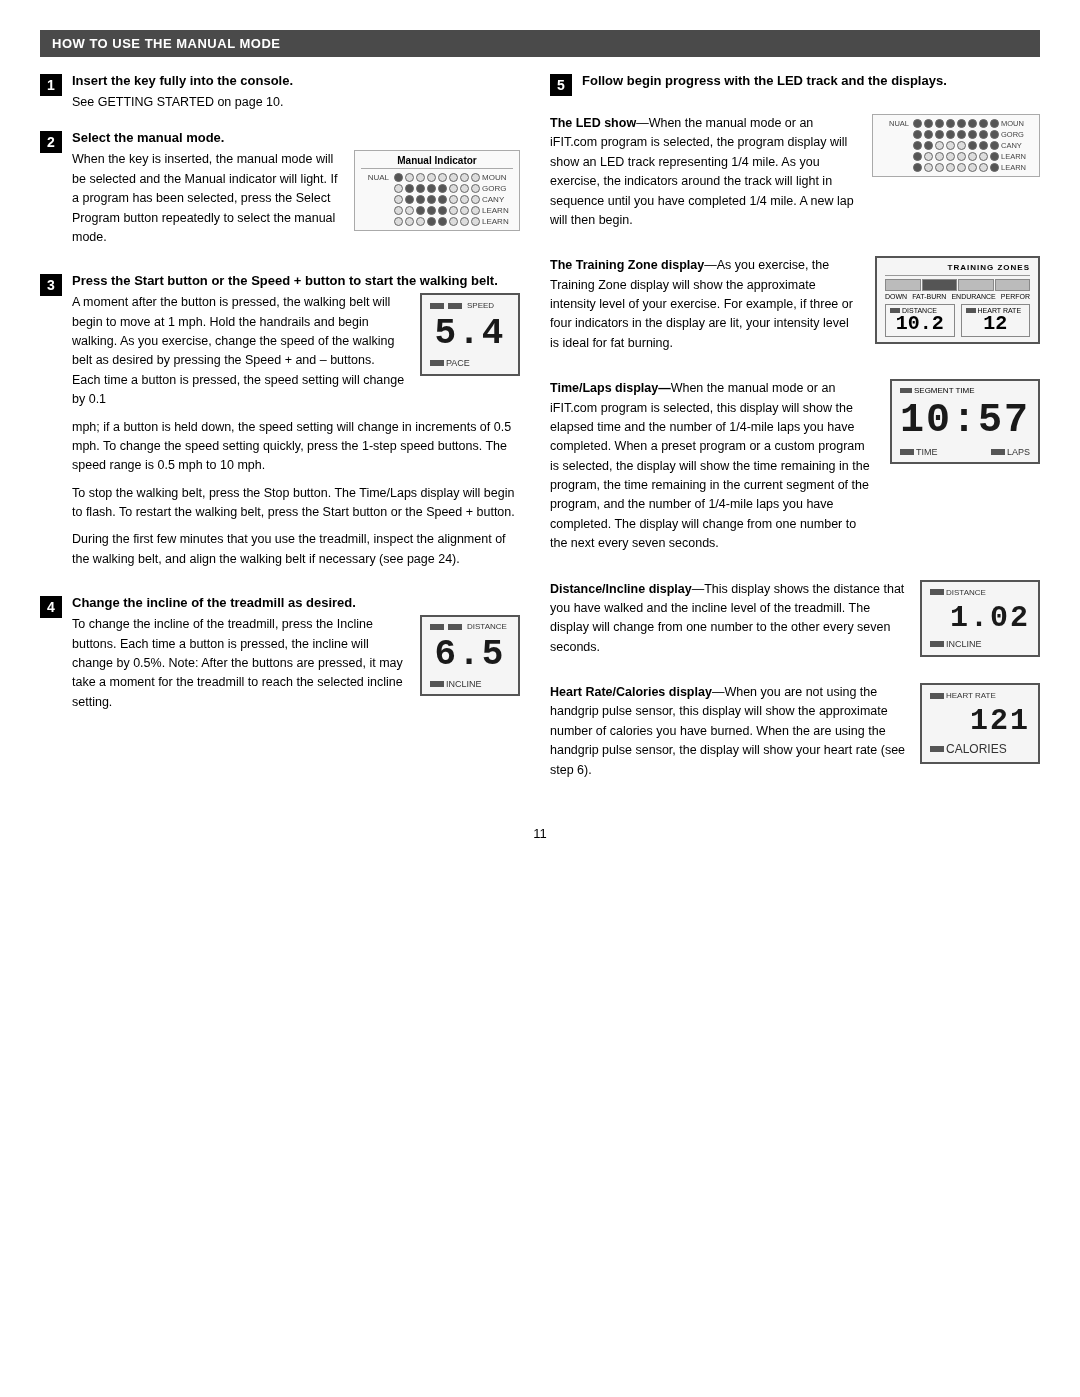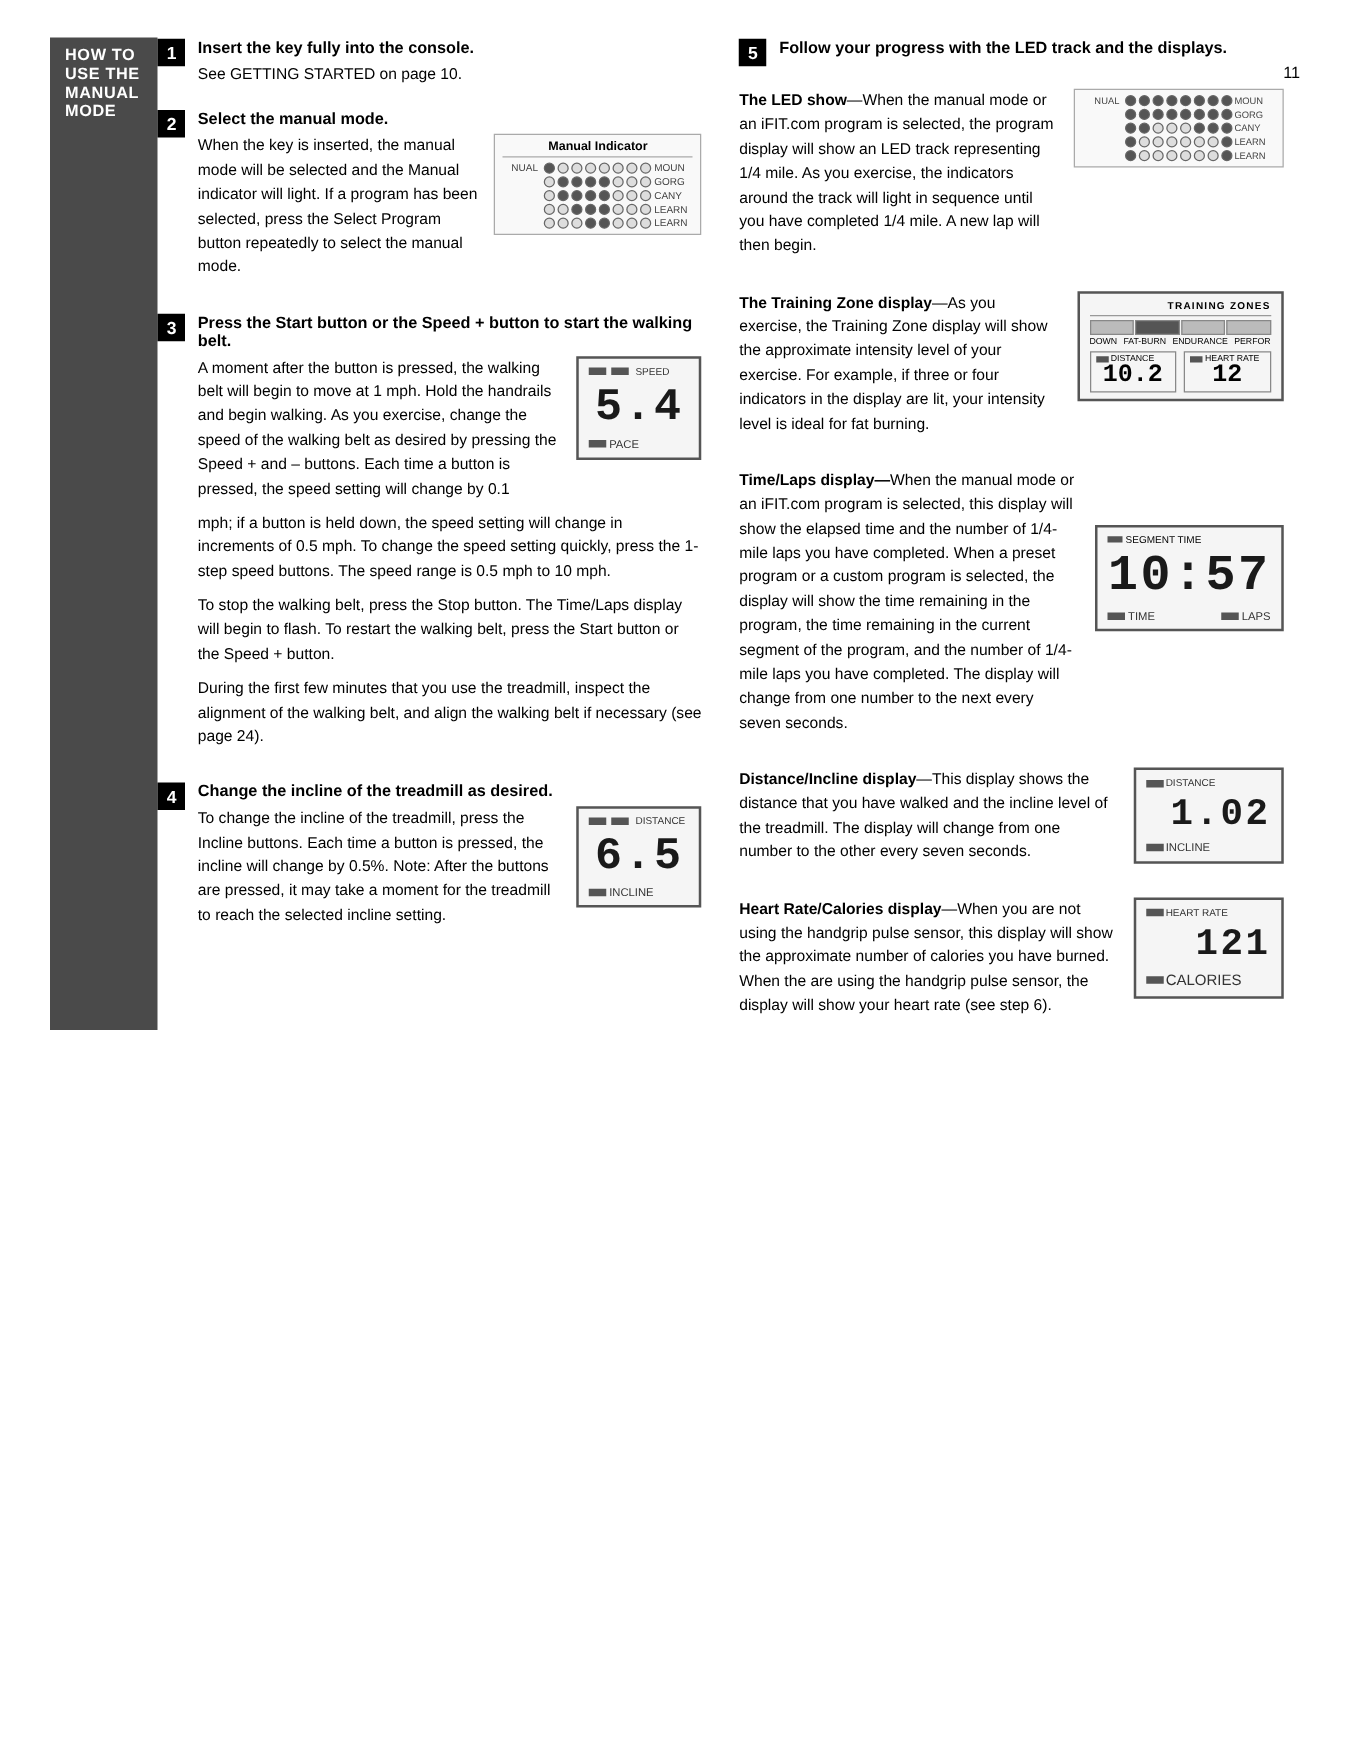--- a/index.html
+++ b/index.html
@@ -8,21 +8,21 @@
       font-family: Arial, Helvetica, sans-serif;
       font-size: 13px;
       color: #000;
       width: 1080px;
       min-height: 1397px;
       padding: 30px 40px;
     }
 
     .page-container {
       display: flex;
-      flex-direction: row;
+      flex-direction: column;
       height: 100%;
     }
 
     
     .section-header {
       background: #4a4a4a;
       color: #fff;
       font-weight: bold;
       font-size: 13px;
       padding: 6px 12px;
@@ -540,21 +540,21 @@
         </div>
       </div>
 
     </div>
 
     <div class="col-right">
 
       <div class="step-block">
         <div class="step-number">5</div>
         <div class="step-content">
-          <div class="step-title">Follow your progress with the LED track and the displays.</div>
+          <div class="step-title">Follow begin progress with the LED track and the displays.</div>
         </div>
       </div>
 
       <div class="sub-section">
         <div class="inline-figure">
           <div class="inline-text">
             <p>
               <strong>The LED show</strong>—<span>When the manual mode or an iFIT.com program is selected, the program display will show an LED track representing 1/4 mile. As you exercise, the indicators around the track will light in sequence until you have completed 1/4 mile. A new lap will then begin.</span>
             </p>
           </div>
@@ -669,21 +669,21 @@
       </div>
 
       <div class="sub-section">
         <div class="inline-figure">
           <div class="inline-text">
             <p>
               <strong>Time/Laps display—</strong><span>When the manual mode or an iFIT.com program is selected, this display will show the elapsed time and the number of 1/4-mile laps you have completed. When a preset program or a custom program is selected, the display will show the time remaining in the program, the time remaining in the current segment of the program, and the number of 1/4-mile laps you have completed. The display will change from one number to the next every seven seconds.</span>
             </p>
           </div>
 
-          <div class="seg-time-panel" style="min-width:130px;margin-top:45px;">
+          <div class="seg-time-panel" style="min-width:130px;">
             <div class="seg-top-label">
               <span class="seg-top-label-box"></span>
               <span style="font-size:8px;">SEGMENT TIME</span>
             </div>
             <div class="lcd-number" style="font-size:40px;">10:57</div>
             <div class="display-bottom-row">
               <span class="display-indicator">
                 <span class="indicator-box"></span>
                 <span style="font-size:9px;">TIME</span>
               </span>

